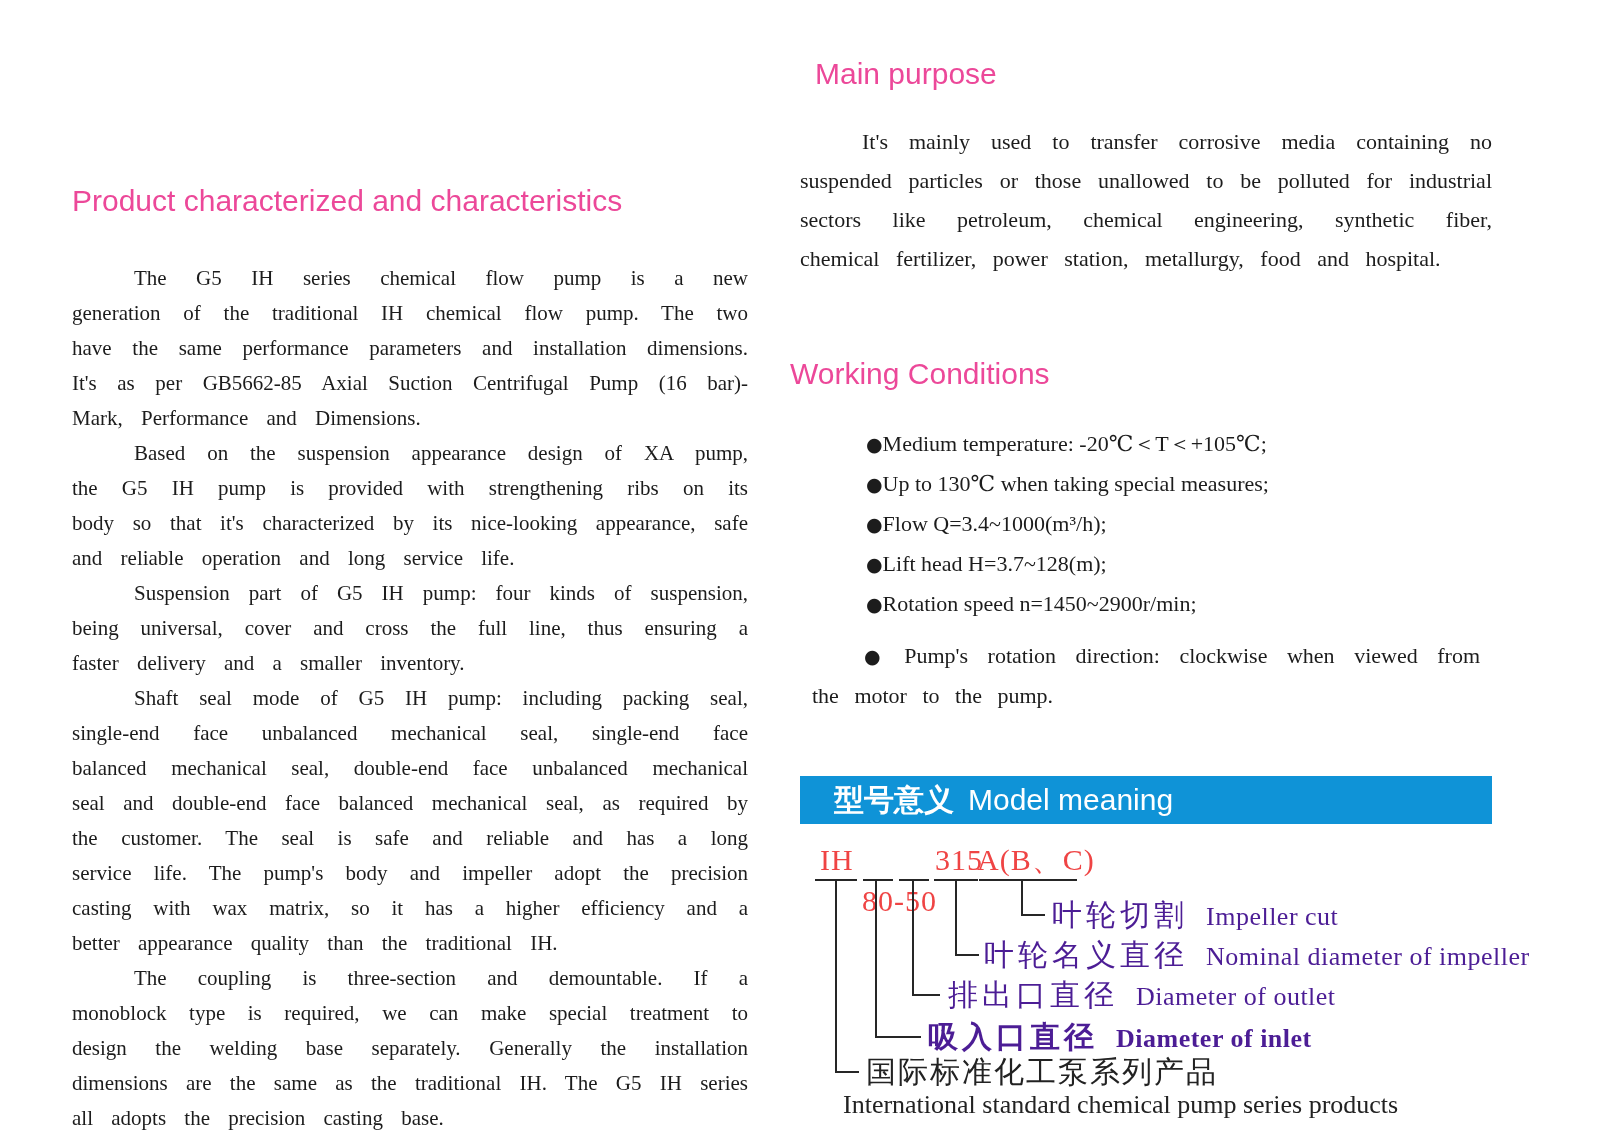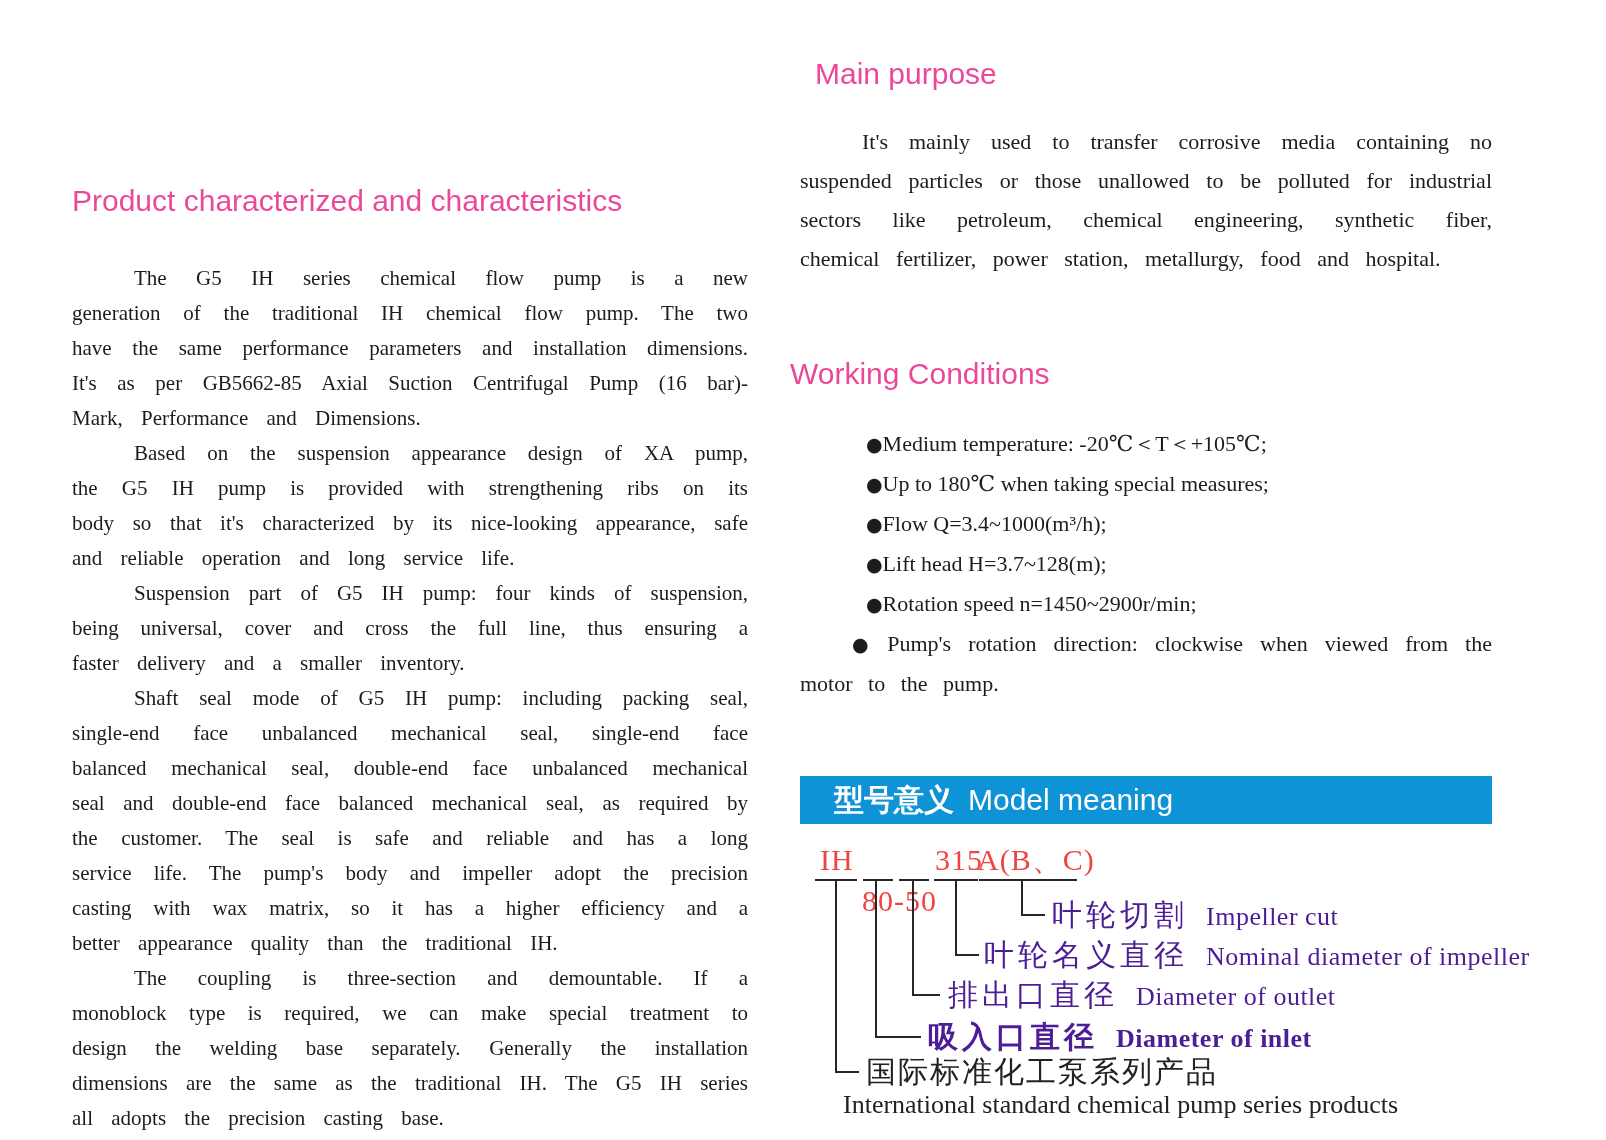--- a/index.html
+++ b/index.html
@@ -29,21 +29,21 @@
   .mp-para{
     position:absolute;left:800px;top:122px;width:692px;
     margin:0;font-size:22px;line-height:39px;
     text-align:justify;text-indent:62px;word-spacing:11px;
   }
   .wc-heading{position:absolute;left:790px;top:358px;}
   .bullets{position:absolute;left:800px;top:424px;width:692px;font-size:22px;line-height:39px;}
   .bullet-row{margin-left:66px;white-space:nowrap;}
   .bullet-mark{font-family:"DejaVu Sans",sans-serif;font-size:19px;}
   .bullet-wrap{
-    margin:0;text-align:justify;text-indent:52px;word-spacing:10px;
+    margin:12px;text-align:justify;text-indent:52px;word-spacing:10px;
   }
 
   
   .banner{
     position:absolute;left:800px;top:776px;width:692px;height:48px;
     background:#0f93d7;color:#ffffff;
     display:flex;align-items:center;padding-left:34px;box-sizing:border-box;
   }
   .banner .zh{font-family:"Liberation Sans","DejaVu Sans",sans-serif;font-size:30px;font-weight:700;}
   .banner .en{font-family:"Liberation Sans","DejaVu Sans",sans-serif;font-size:30px;font-weight:400;margin-left:14px;}
@@ -79,21 +79,21 @@
   <h2 class="col-heading mp-heading">Main purpose</h2>
   <p class="mp-para">It's mainly used to transfer corrosive media containing no suspended particles or those unallowed to be polluted for industrial sectors like petroleum, chemical engineering, synthetic fiber, chemical fertilizer, power station, metallurgy, food and hospital.</p>
 
   <h2 class="col-heading wc-heading">Working Conditions</h2>
 
   <div class="bullets">
     <div class="bullet-row">
       <span class="bullet-mark">●</span><span>Medium temperature: -20℃＜T＜+105℃;</span>
     </div>
     <div class="bullet-row">
-      <span class="bullet-mark">●</span><span>Up to 180℃ when taking special measures;</span>
+      <span class="bullet-mark">●</span><span>Up to 130℃ when taking special measures;</span>
     </div>
     <div class="bullet-row">
       <span class="bullet-mark">●</span><span>Flow Q=3.4~1000(m³/h);</span>
     </div>
     <div class="bullet-row">
       <span class="bullet-mark">●</span><span>Lift head H=3.7~128(m);</span>
     </div>
     <div class="bullet-row">
       <span class="bullet-mark">●</span><span>Rotation speed n=1450~2900r/min;</span>
     </div>

